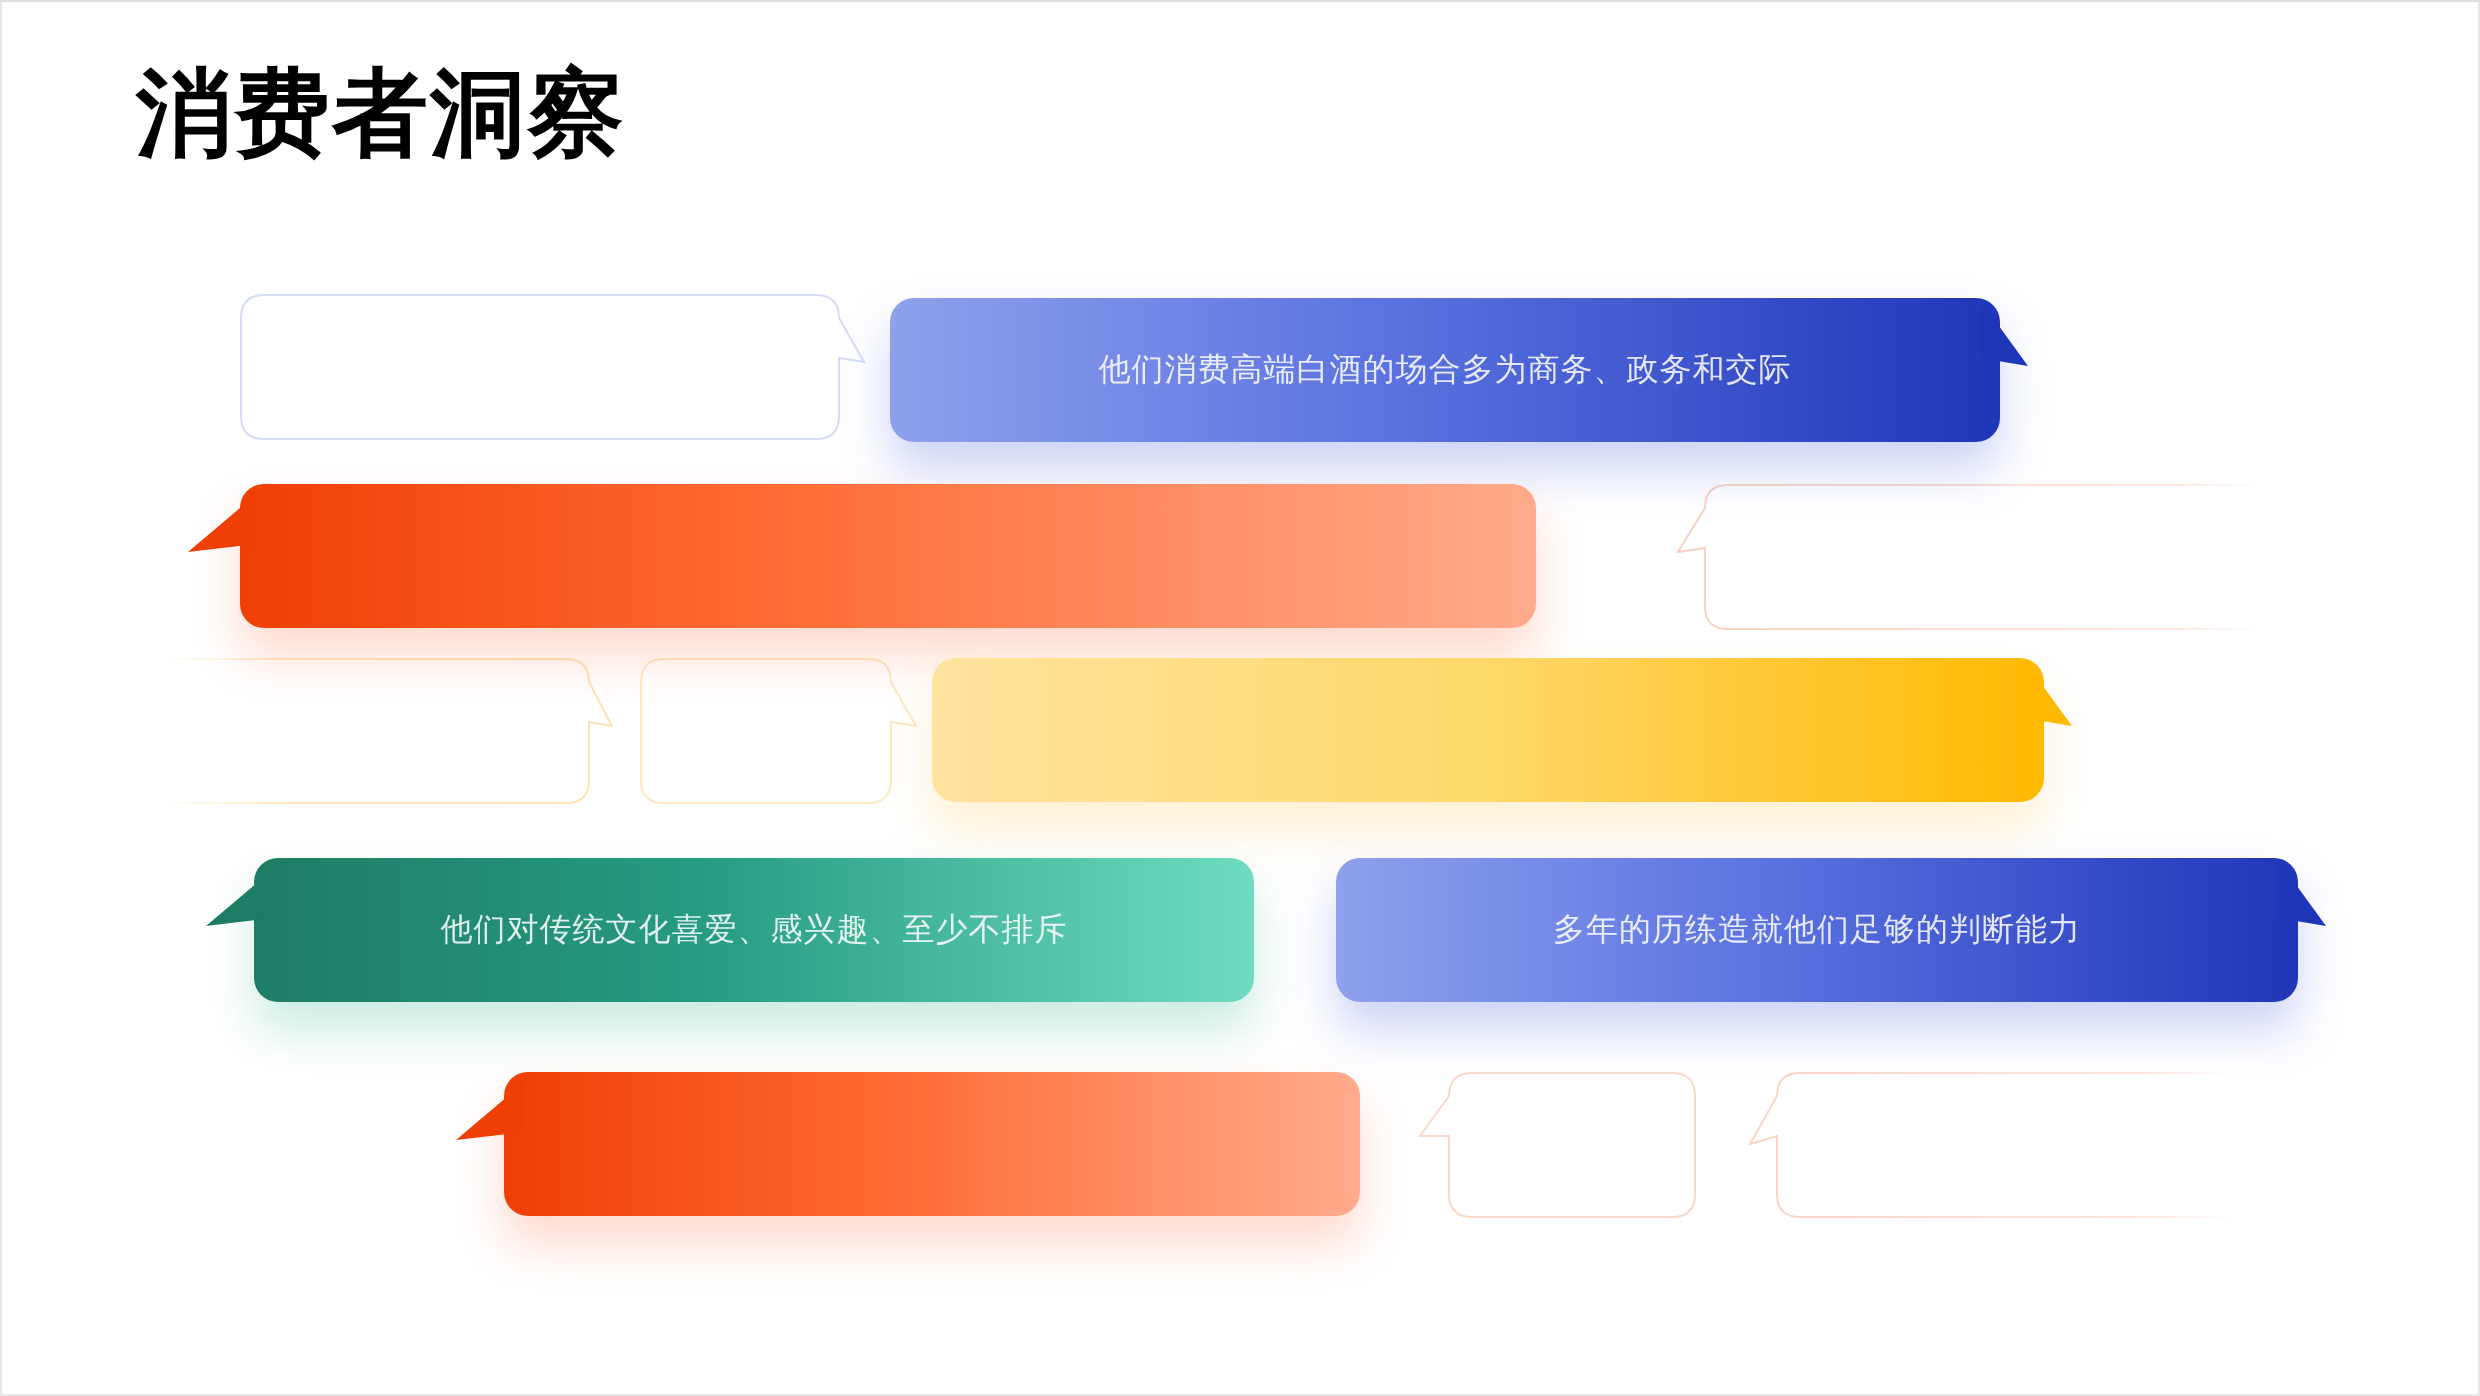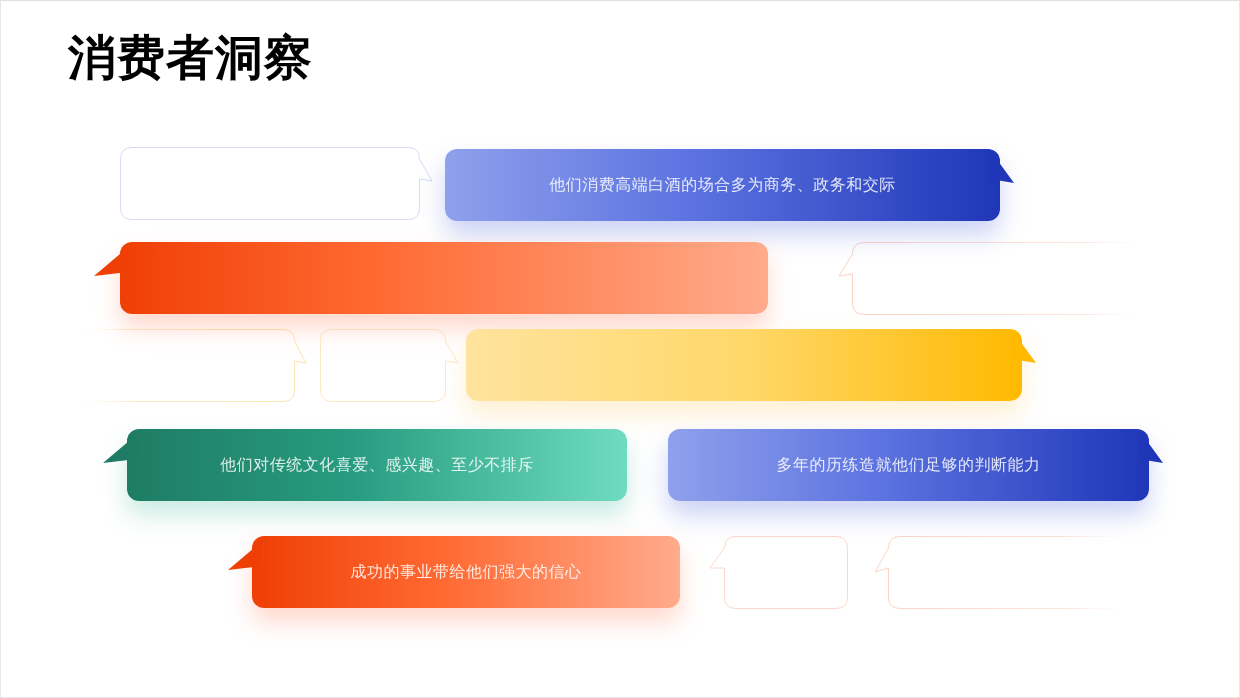--- a/index.html
+++ b/index.html
@@ -125,14 +125,13 @@
   <svg class="tail" viewBox="0 0 34 34" style="right:-24px;">
       <path d="M0,4 Q6,4 8,12 L24,34 L0,30 Z" fill="#1f36b8"></path>
     </svg>
   <span>多年的历练造就他们足够的判断能力</span>
 </div>
 
 <div class="bubble tail-left" style="left:252px; top:536px; width:428px; background:linear-gradient(90deg,#ef3f05 0%,#ff6a33 45%,#ffab8c 100%); box-shadow:0 14px 24px rgba(255,130,90,0.3);">
   <svg class="tail" viewBox="0 0 34 34" style="left:-24px;">
       <path d="M34,4 Q28,4 26,12 L0,34 L34,30 Z" fill="#ef3f05"></path>
     </svg>
-  <span>成功的事业带给他们强大的信心</span>
 </div>
 
 </body></html>

